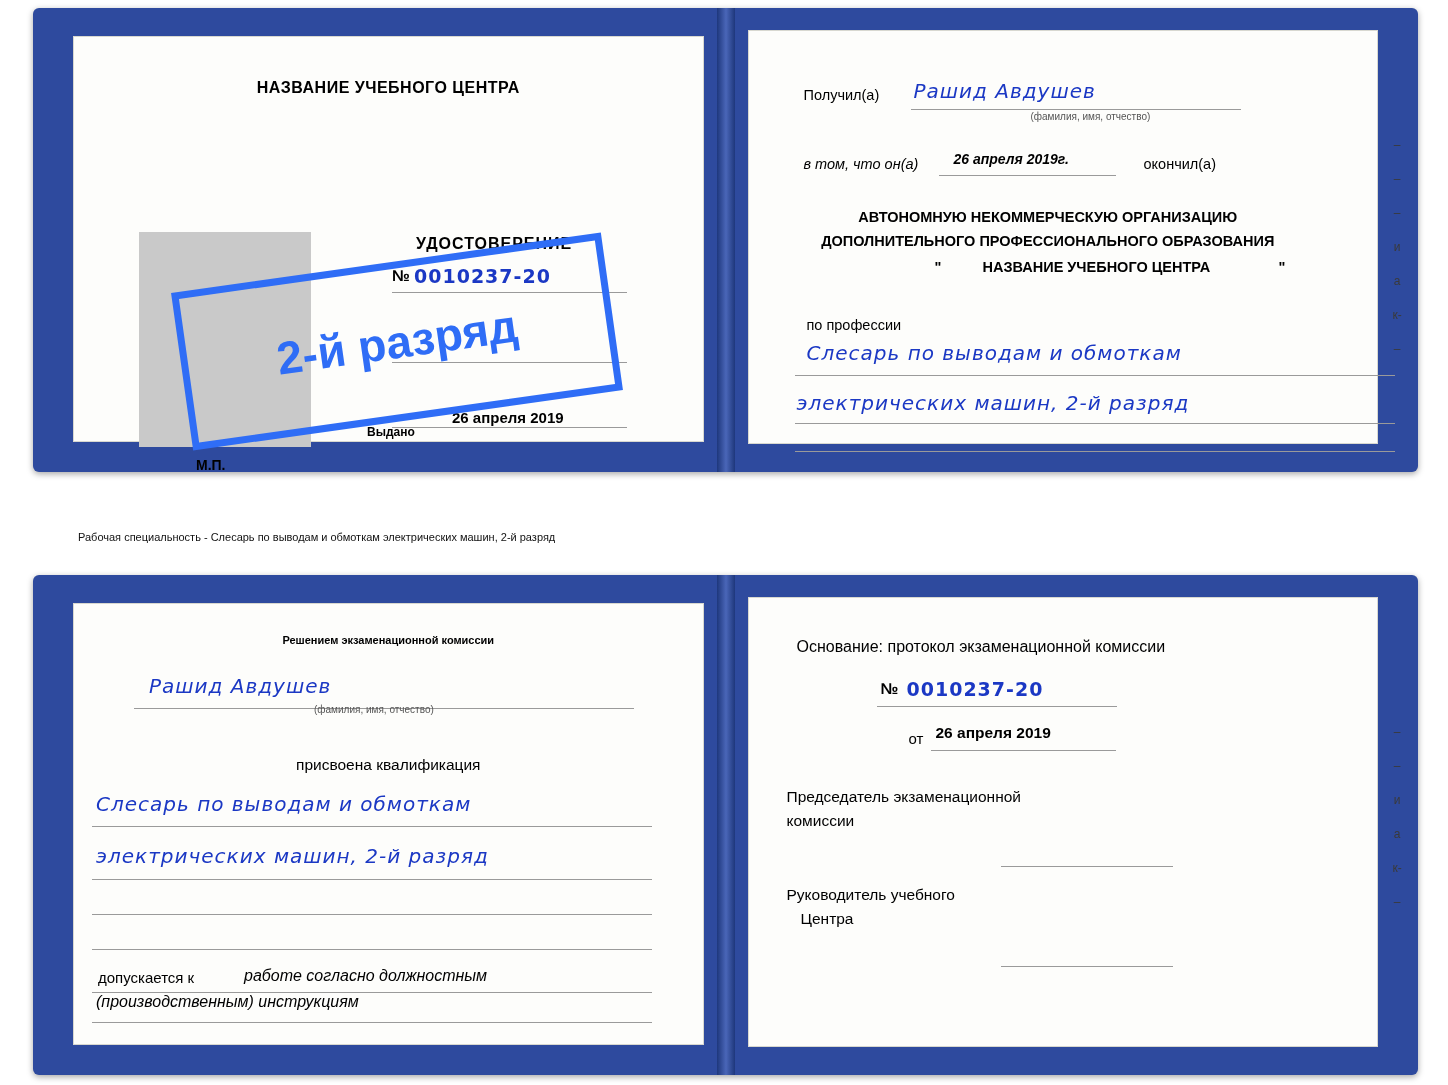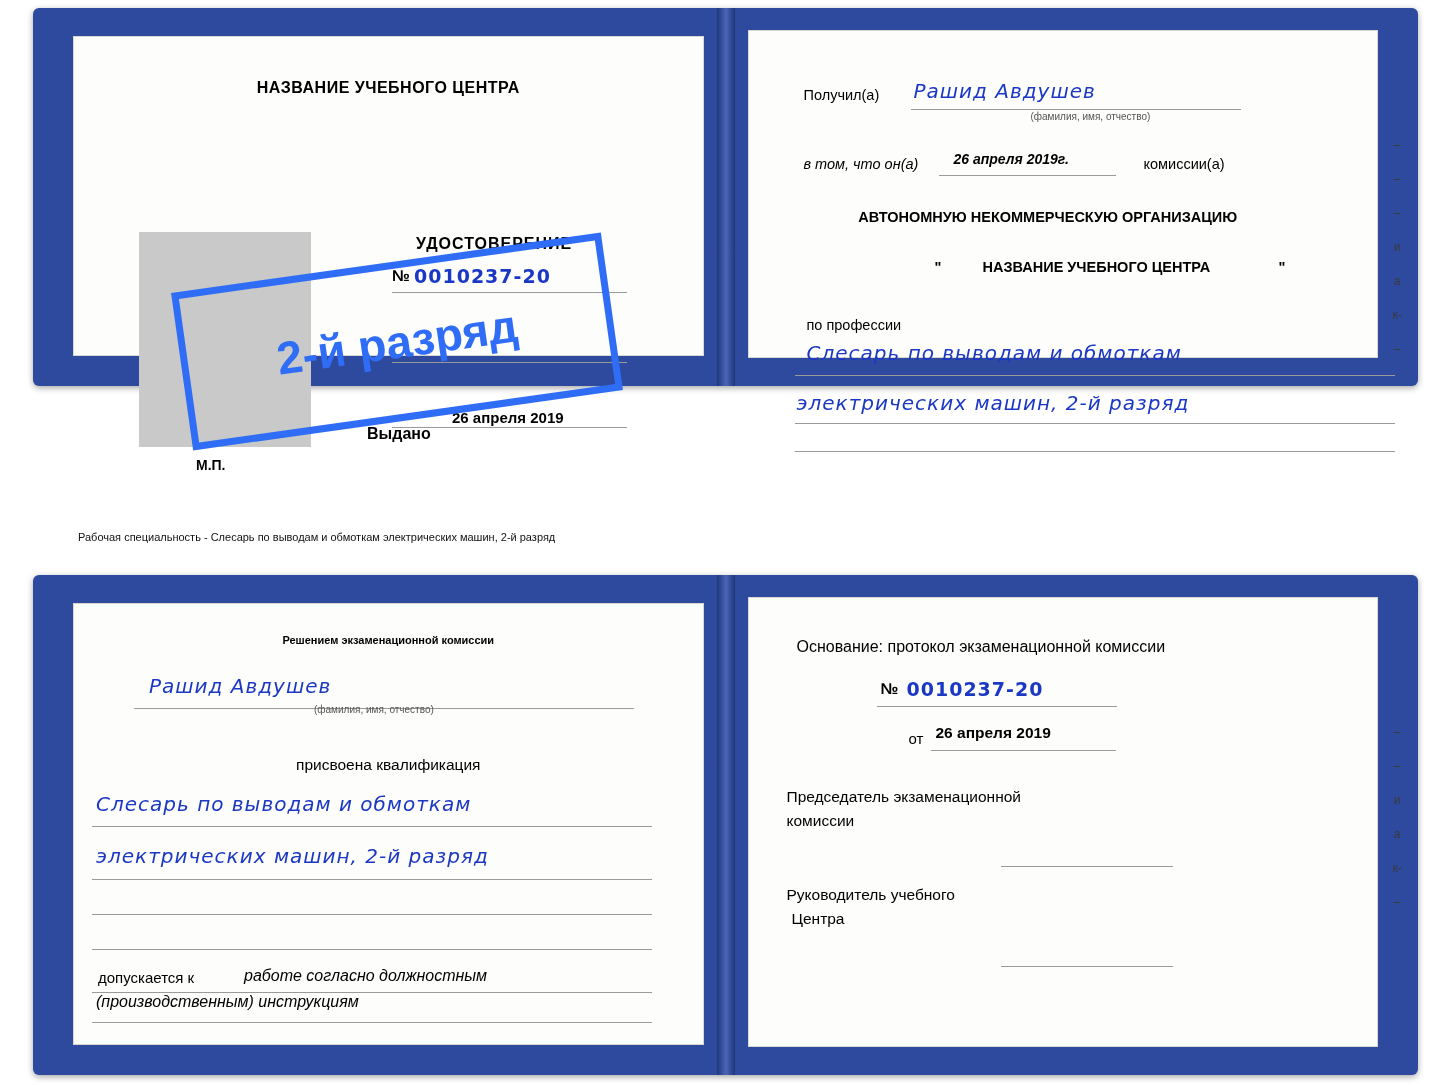--- a/index.html
+++ b/index.html
@@ -1,21 +1,21 @@
 <!DOCTYPE html>
 <html><head>
 <meta charset="utf-8">
 <style>
   html,body{margin:0;padding:0;background:#ffffff;}
   body{width:1448px;height:1085px;position:relative;font-family:"Liberation Sans",sans-serif;overflow:hidden;}
 
   
   .book{position:absolute;background:#2e4a9e;border-radius:6px;
         box-shadow:0 2px 6px rgba(0,0,0,.35);}
-  .book.top{left:33px;top:8px;width:1385px;height:378px;}
+  .book.top{left:33px;top:8px;width:1385px;height:464px;}
   .book.bottom{left:33px;top:575px;width:1385px;height:500px;}
 
   .book .spine{position:absolute;top:0;bottom:0;left:50%;width:18px;
         margin-left:-9px;background:linear-gradient(90deg,#1e377c,#4a66b8,#1e377c);}
 
   .page{position:absolute;background:#fdfdfb;border:1px solid #d8d8d0;}
   .page.left{left:40px;top:28px;right:calc(50% + 22px);bottom:30px;}
   .page.right{left:calc(50% + 22px);top:22px;right:40px;bottom:28px;}
 
   
@@ -56,38 +56,39 @@
 
     <div class="t bold" style="left:342px;top:198px;font-size:16px;letter-spacing:1px;">УДОСТОВЕРЕНИЕ</div>
 
     <div class="t bold" style="left:318px;top:230px;font-size:16px;">№</div>
     <div class="t bold hand" style="left:340px;top:228px;font-size:19px;font-style:normal;">0010237-20</div>
     <div class="line" style="left:318px;top:255px;width:235px;"></div>
 
     <div class="line" style="left:318px;top:325px;width:235px;"></div>
     <div class="line" style="left:318px;top:390px;width:235px;"></div>
 
-    <div class="t bold" style="left:293px;top:388px;font-size:16px;">Выдано</div>
+    <div class="t bold" style="left:293px;top:388px;font-size:12px;">Выдано</div>
     <div class="t bold" style="left:378px;top:372px;font-size:15px;">26 апреля 2019</div>
 
     <div class="t bold" style="left:122px;top:420px;font-size:14px;">М.П.</div>
   </div>
 
   <div class="page right">
     <div class="t" style="left:55px;top:56px;font-size:14.5px;">Получил(а)</div>
     <div class="t hand handbig" style="left:165px;top:48px;">Рашид Авдушев</div>
     <div class="line" style="left:162px;top:78px;width:330px;"></div>
     <div class="t tiny" style="left:282px;top:80px;">(фамилия, имя, отчество)</div>
 
     <div class="t" style="left:55px;top:125px;font-size:14.5px;font-style:italic;">в том, что он(а)</div>
     <div class="t bold ital" style="left:205px;top:120px;font-size:14px;">26 апреля 2019г.</div>
     <div class="line" style="left:190px;top:144px;width:177px;"></div>
-    <div class="t" style="left:395px;top:125px;font-size:14.5px;">комиссии(а)</div>
+    <div class="t" style="left:395px;top:125px;font-size:14.5px;">окончил(а)</div>
 
     <div class="t bold center" style="left:0;right:30px;top:178px;font-size:14.5px;">АВТОНОМНУЮ НЕКОММЕРЧЕСКУЮ ОРГАНИЗАЦИЮ</div>
+    <div class="t bold center" style="left:0;right:30px;top:202px;font-size:14.5px;">ДОПОЛНИТЕЛЬНОГО ПРОФЕССИОНАЛЬНОГО ОБРАЗОВАНИЯ</div>
     <div class="t bold" style="left:186px;top:228px;font-size:14.5px;">"</div>
     <div class="t bold" style="left:234px;top:228px;font-size:14.5px;">НАЗВАНИЕ УЧЕБНОГО ЦЕНТРА</div>
     <div class="t bold" style="left:530px;top:228px;font-size:14.5px;">"</div>
 
     <div class="t" style="left:58px;top:286px;font-size:14.5px;">по профессии</div>
 
     <div class="t hand handbig" style="left:58px;top:310px;">Слесарь по выводам и обмоткам</div>
     <div class="line" style="left:46px;top:344px;width:600px;"></div>
 
     <div class="t hand handbig" style="left:48px;top:360px;">электрических машин, 2-й разряд</div>
@@ -148,21 +149,21 @@
 
     <div class="t" style="left:160px;top:132px;font-size:15px;">от</div>
     <div class="t bold" style="left:187px;top:126px;font-size:15.5px;">26 апреля 2019</div>
     <div class="line" style="left:182px;top:152px;width:185px;"></div>
 
     <div class="t" style="left:38px;top:190px;font-size:15.5px;">Председатель экзаменационной</div>
     <div class="t" style="left:38px;top:214px;font-size:15.5px;">комиссии</div>
     <div class="line" style="left:252px;top:268px;width:172px;"></div>
 
     <div class="t" style="left:38px;top:288px;font-size:15.5px;">Руководитель учебного</div>
-    <div class="t" style="left:43px;top:312px;font-size:15.5px;">Центра</div>
+    <div class="t" style="left:52px;top:312px;font-size:15.5px;">Центра</div>
     <div class="line" style="left:252px;top:368px;width:172px;"></div>
   </div>
 
   <div class="flapcol" style="top:140px;">
     <div>–</div>
     <div>–</div>
     <div>и</div>
     <div>а</div>
     <div>к-</div>
     <div>–</div>

